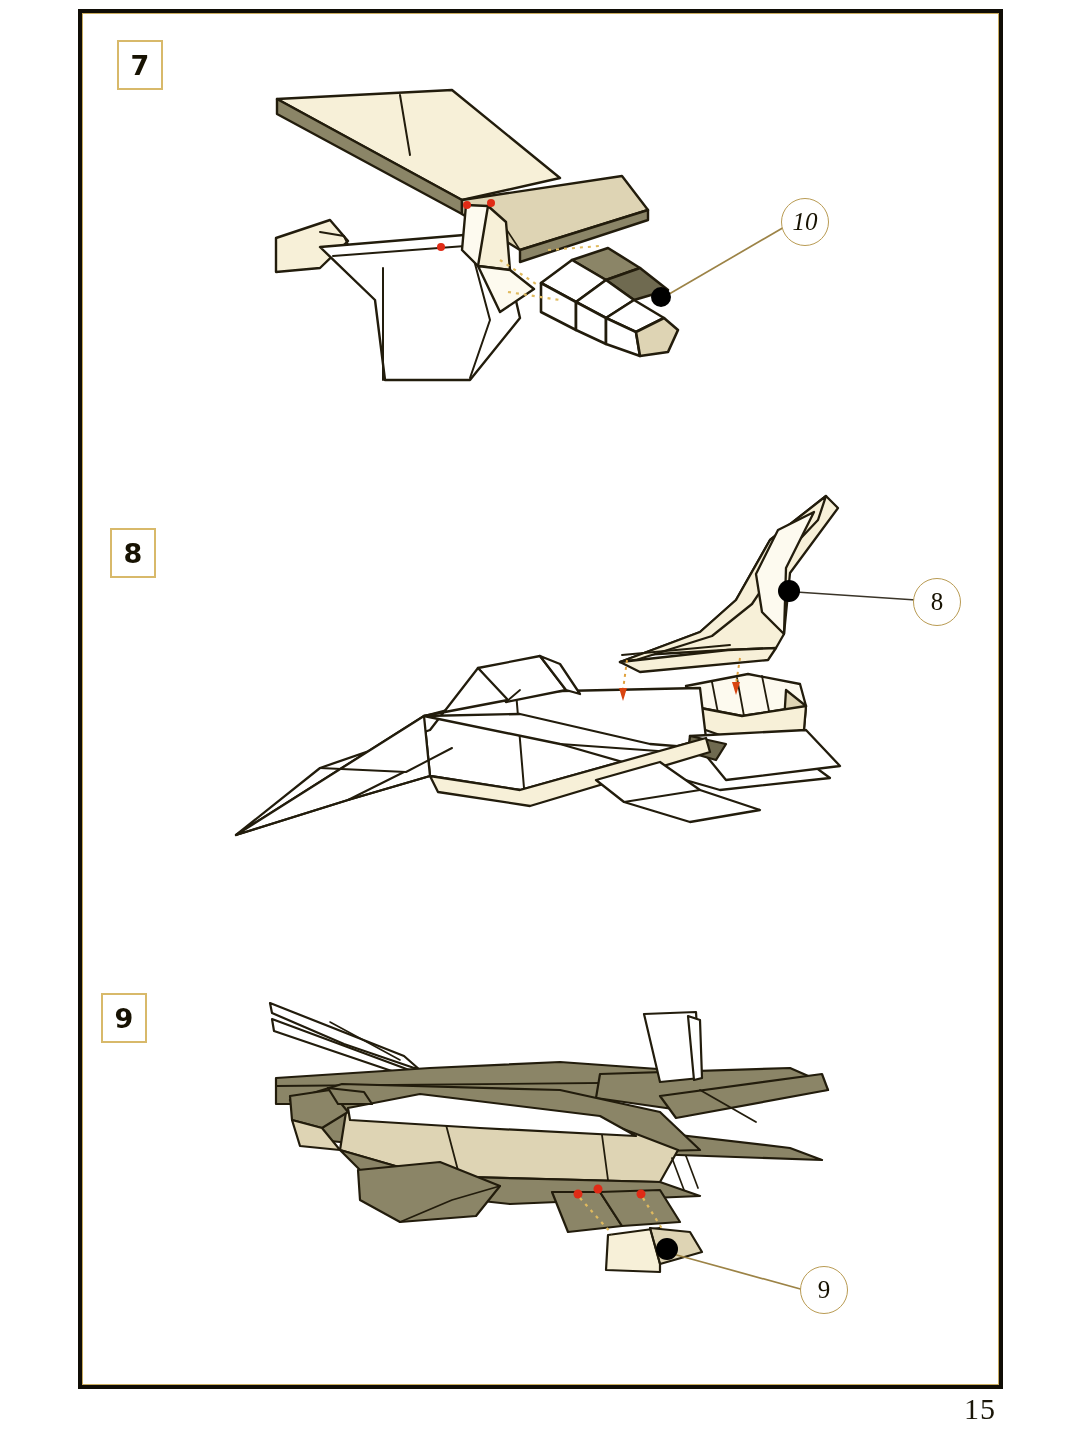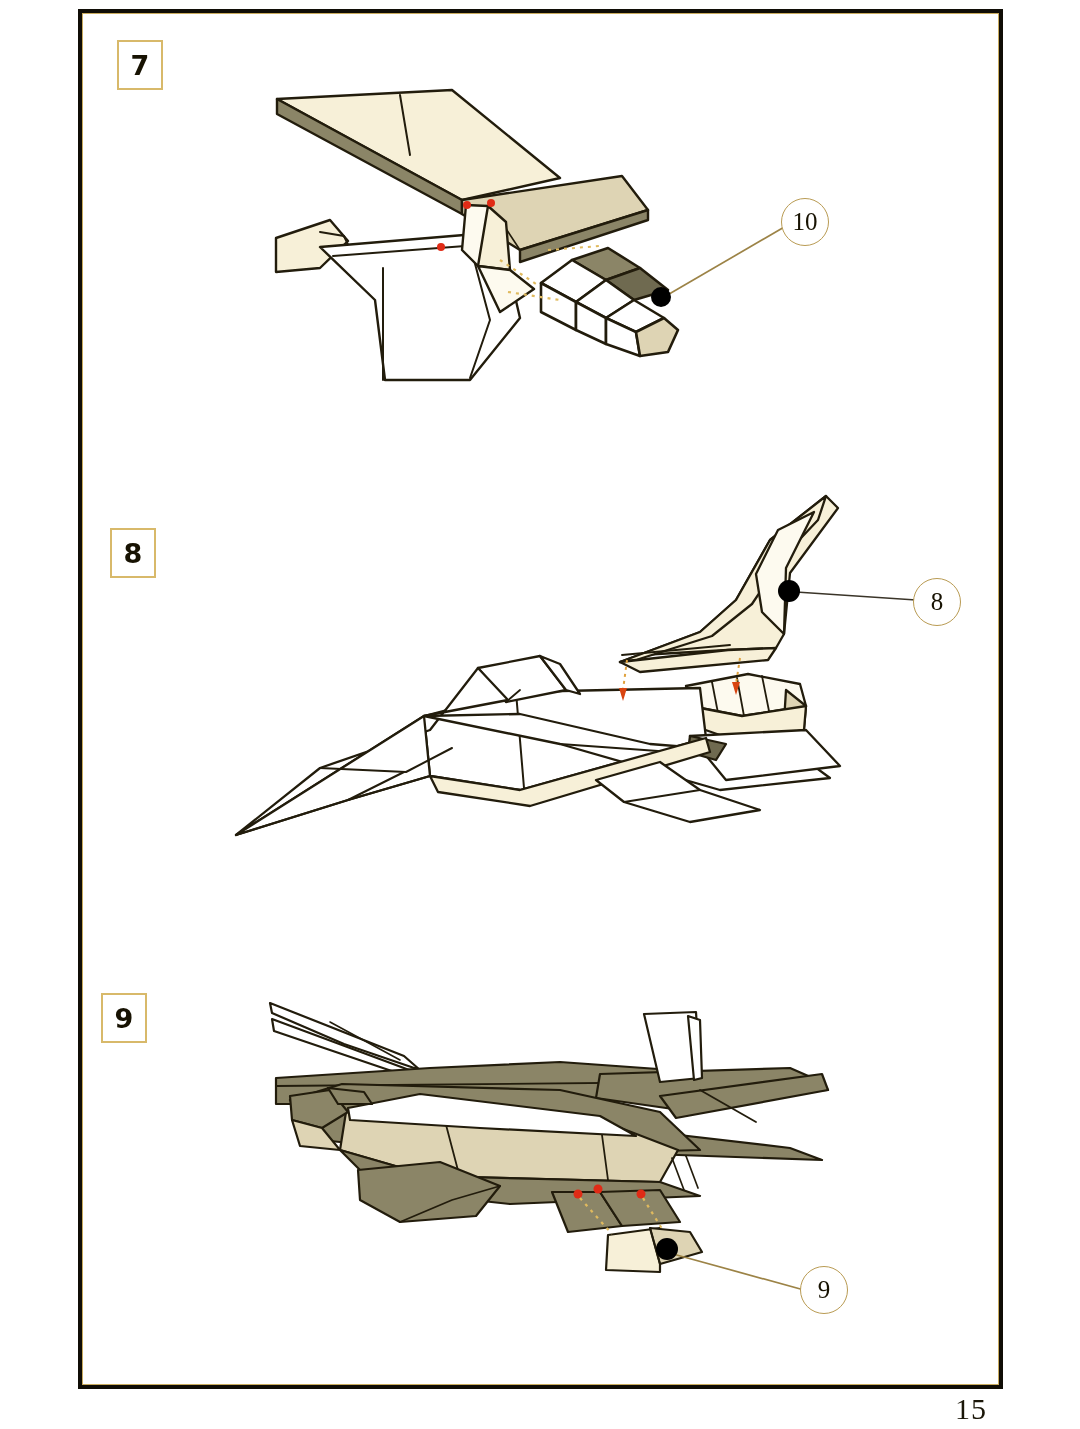--- a/index.html
+++ b/index.html
@@ -33,20 +33,21 @@
     border: 1px solid #c9ab5e;
     pointer-events: none;
   }
 
   
   #page-number {
     position: absolute;
     left: 955px;
     top: 1392px;
     width: 50px;
+    text-align: center;
     font-family: "Liberation Serif", serif;
     font-size: 30px;
     color: #1a1608;
     letter-spacing: 1px;
   }
 
   
   .step-box {
     position: absolute;
     width: 46px;
@@ -76,21 +77,21 @@
     background: #ffffff;
     display: flex;
     align-items: center;
     justify-content: center;
     font-family: "Liberation Serif", serif;
     font-size: 25px;
     color: #171202;
     box-sizing: border-box;
     z-index: 6;
   }
-  #callout-10 { left: 781px; top: 198px; }
+  #callout-10 { left: 781px; top: 198px; font-style: italic; }
   #callout-8  { left: 913px; top: 578px; }
   #callout-9  { left: 800px; top: 1266px; }
 
   
   .figure {
     position: absolute;
     left: 0; top: 0;
   }
   svg { display: block; overflow: visible; }
 </style>

